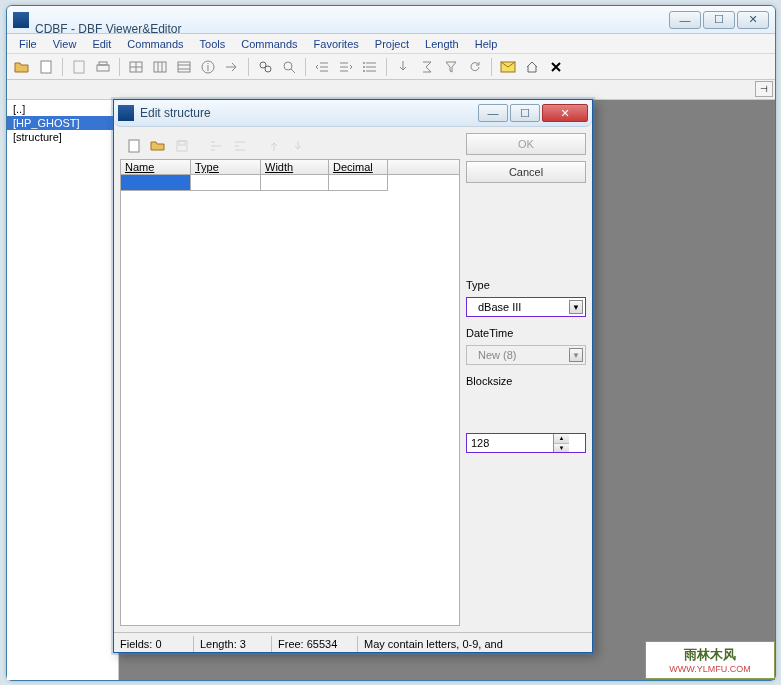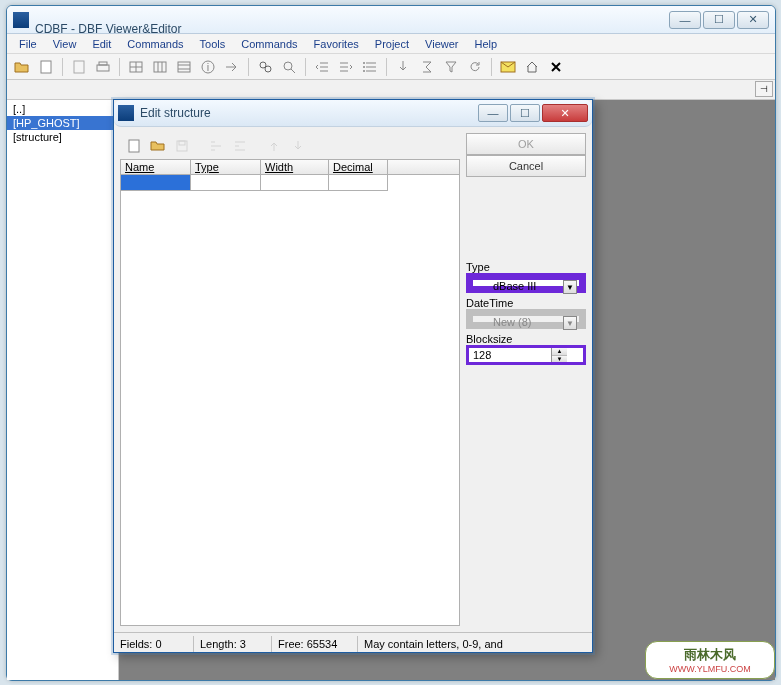--- a/index.html
+++ b/index.html
@@ -47,39 +47,39 @@
   .dlg-toolbar .tbtn.dis { opacity: 0.4; }
   .dlg-toolbar .sep { width: 6px; }
 
   .grid { border: 1px solid #b0b0b0; background: #fff; flex: 1; display: flex; flex-direction: column; }
   .grid-head { display: flex; border-bottom: 1px solid #b0b0b0; background: linear-gradient(#fafafa,#e9e9e9); }
   .ghcell { border-right: 1px solid #b0b0b0; padding: 1px 4px; font-size: 11px; color: #000; }
   .grid-body { flex: 1; background: #fff; position: relative; }
   .gcell-sel { position: absolute; left: 0; top: 0; height: 16px; background: #2b70d9; border-right: 1px solid #b0b0b0; border-bottom: 1px solid #b0b0b0; }
   .gcell-empty { position: absolute; top: 0; height: 16px; border-right: 1px solid #b0b0b0; border-bottom: 1px solid #b0b0b0; }
 
-  .dlg-right { width: 120px; display: flex; flex-direction: column; }
+  .dlg-right { width: 120px; display: flex; flex-direction: column; gap: 6px; }
   .btn { height: 22px; border: 1px solid #b0b0b0; background: linear-gradient(#fdfdfd,#e7e7e7); display: flex; align-items: center; justify-content: center; color: #333; }
   .btn.dis { color: #a0a0a0; }
   .field-lbl { font-size: 11px; color: #000; margin-top: 4px; }
-  .combo { height: 20px; border: 7px solid #6d28d9; background: #fff; display: flex; align-items: flex-start; padding: 0 2px 0 20px; }
+  .combo { height: 20px; border: 1px solid #6d28d9; background: #fff; display: flex; align-items: center; padding: 0 2px 0 11px; }
   .combo.dis { background: #f0f0f0; color: #888; border-color: #bfbfbf; }
   .combo .val { flex: 1; }
   .combo .drop { width: 14px; height: 14px; border: 1px solid #888; background: linear-gradient(#f8f8f8,#ddd); display: flex; align-items: center; justify-content: center; font-size: 8px; }
-  .spinner { height: 20px; border: 3px solid #6d28d9; background: #fff; display: flex; align-items: center; padding: 0 16px 0 4px; }
+  .spinner { height: 20px; border: 1px solid #6d28d9; background: #fff; display: flex; align-items: center; padding: 0 16px 0 4px; margin-top: 40px; }
   .spinner .val { flex: 1; }
   .spinner .spins { width: 16px; height: 100%; border-left: 1px solid #8f8f8f; display: flex; flex-direction: column; }
   .spinner .sp { flex: 1; background: linear-gradient(#f8f8f8,#ddd); display: flex; align-items: center; justify-content: center; font-size: 6px; border-bottom: 1px solid #bbb; }
   .spinner .sp:last-child { border-bottom: none; }
 
   .dlg-status { height: 20px; border-top: 1px solid #c0c0c0; display: flex; align-items: flex-end; }
   .dlg-status .scell { border-right: 1px solid #c0c0c0; padding: 2px 6px; font-size: 11px; }
 
   
-  .watermark { position: absolute; right: 6px; bottom: 6px; width: 130px; height: 38px; background: #fff; border: 1px solid #88a050; border-radius: 12px; display: flex; flex-direction: column; align-items: center; justify-content: center; font-size: 10px; color: #4a6a2a; z-index: 50; }
+  .watermark { position: absolute; right: 6px; bottom: 6px; width: 130px; height: 38px; background: #fff; border: 1px solid #88a050; border-radius: 0; display: flex; flex-direction: column; align-items: center; justify-content: center; font-size: 10px; color: #4a6a2a; z-index: 50; }
   .watermark .line2 { color: #c44; font-size: 9px; }
 </style>
 </head>
 <body>
 
 <div class="mainwin">
   <div class="titlebar">
     <div class="appicon"></div>
     <div class="title">CDBF - DBF Viewer&amp;Editor</div>
     <div class="wbtns">
@@ -97,21 +97,21 @@
 
   <div class="menubar">
     <div class="mitem">File</div>
     <div class="mitem">View</div>
     <div class="mitem">Edit</div>
     <div class="mitem">Commands</div>
     <div class="mitem">Tools</div>
     <div class="mitem">Commands</div>
     <div class="mitem">Favorites</div>
     <div class="mitem">Project</div>
-    <div class="mitem">Viewer</div>
+    <div class="mitem">Length</div>
     <div class="mitem">Help</div>
   </div>
 
   <div class="toolbar">
     <div class="tbtn">
         <svg width="16" height="14">
           <path d="M1 3h5l1 2h7v7H1z" fill="#e8c060" stroke="#a07020"></path>
         </svg>
       </div>
     <div class="tbtn">

